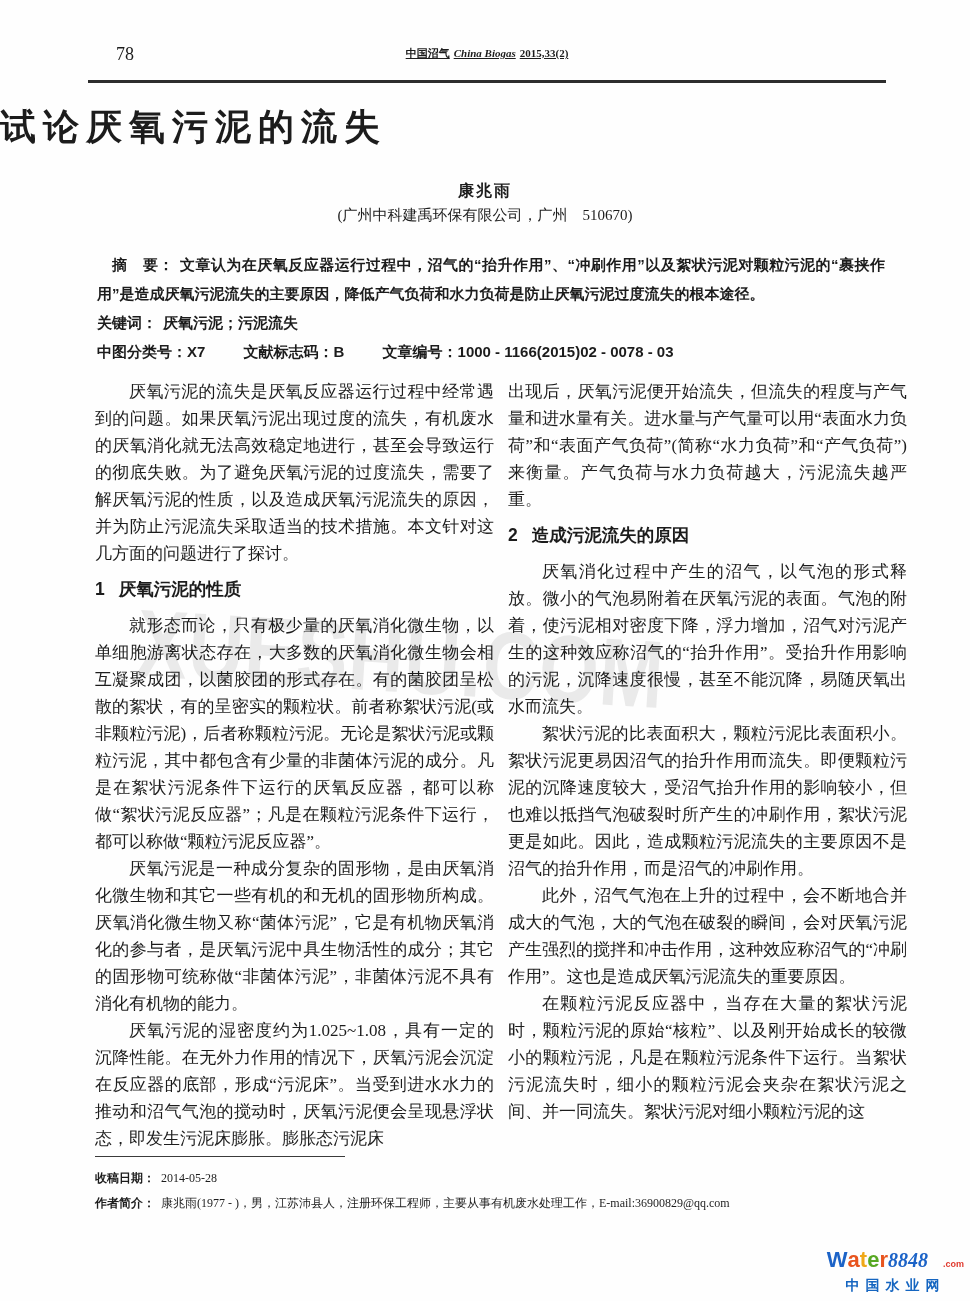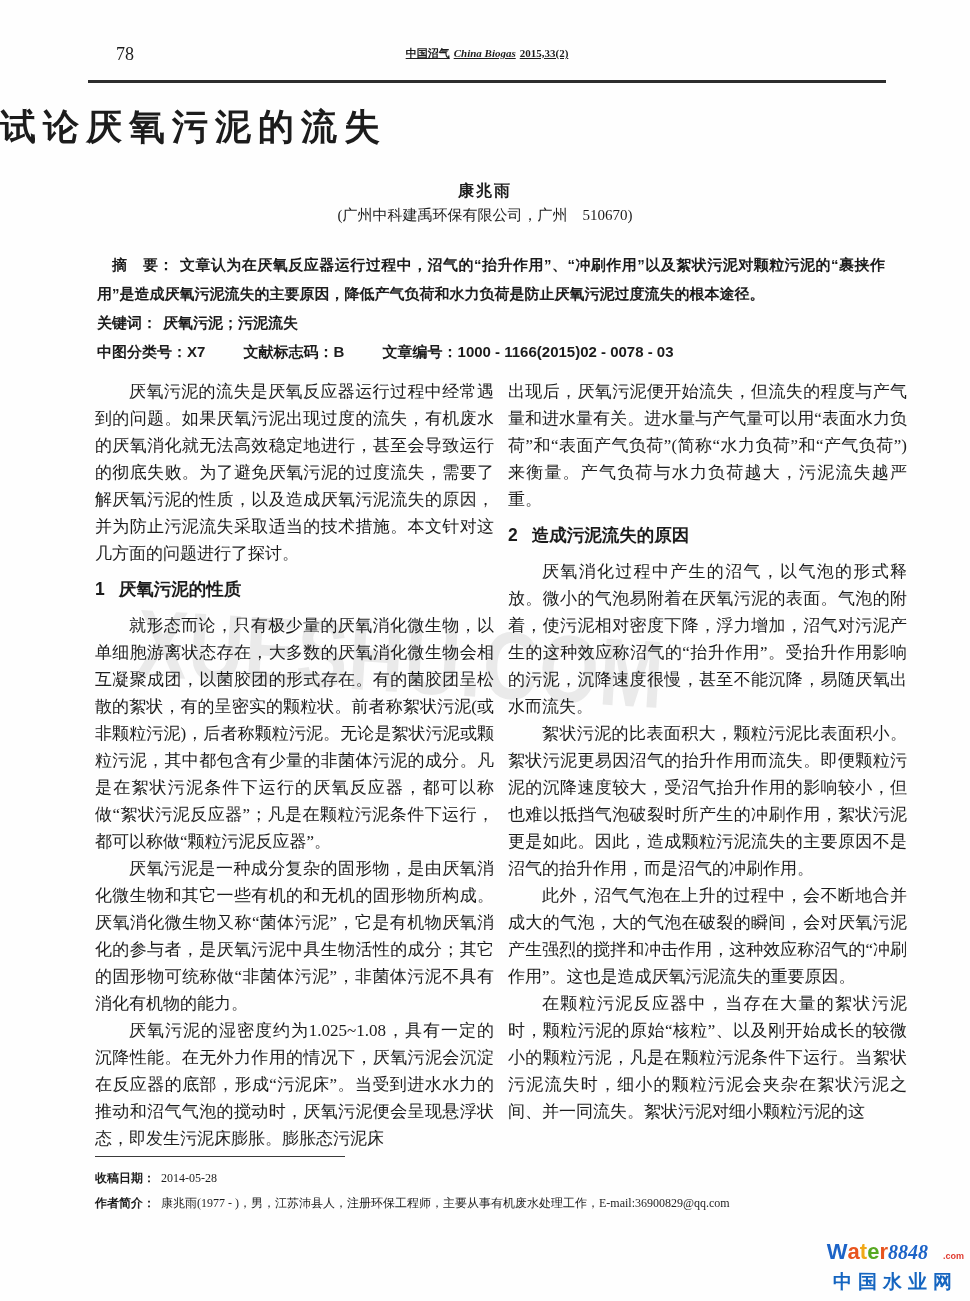--- a/index.html
+++ b/index.html
@@ -50,21 +50,21 @@
   .fn-rule{width:250px;border-top:1.5px solid #3a3a3a;margin-bottom:9px;}
   .fn-line{line-height:25px;}
   .fn-line .lbl{font-family:"Liberation Sans","DejaVu Sans",sans-serif;font-weight:bold;margin-right:6px;}
   
   .sitelogo{position:absolute;right:6px;bottom:6px;text-align:center;z-index:3;
             font-family:"Liberation Sans","DejaVu Sans",sans-serif;cursor:pointer;}
   .logo-top{font-weight:bold;font-size:22px;line-height:22px;white-space:nowrap;}
   .logo-letter{display:inline-block;}
   .logo-number{font-family:"Liberation Serif",serif;font-style:italic;font-size:20px;font-weight:bold;margin-top:20px;}
   .logo-tld{font-size:9px;font-weight:bold;vertical-align:baseline;padding-left:15px;}
-  .logo-cn{font-size:19px;font-weight:bold;letter-spacing:6px;margin-top:2px;white-space:nowrap;}
+  .logo-cn{font-size:14px;font-weight:bold;letter-spacing:6px;margin-top:2px;white-space:nowrap;}
 </style>
 </head>
 <body>
 
 <div class="page">
 
   <div class="watermark">XUESHU.COM</div>
 
   <div class="hdr">
     <span class="pagenum">78</span>

